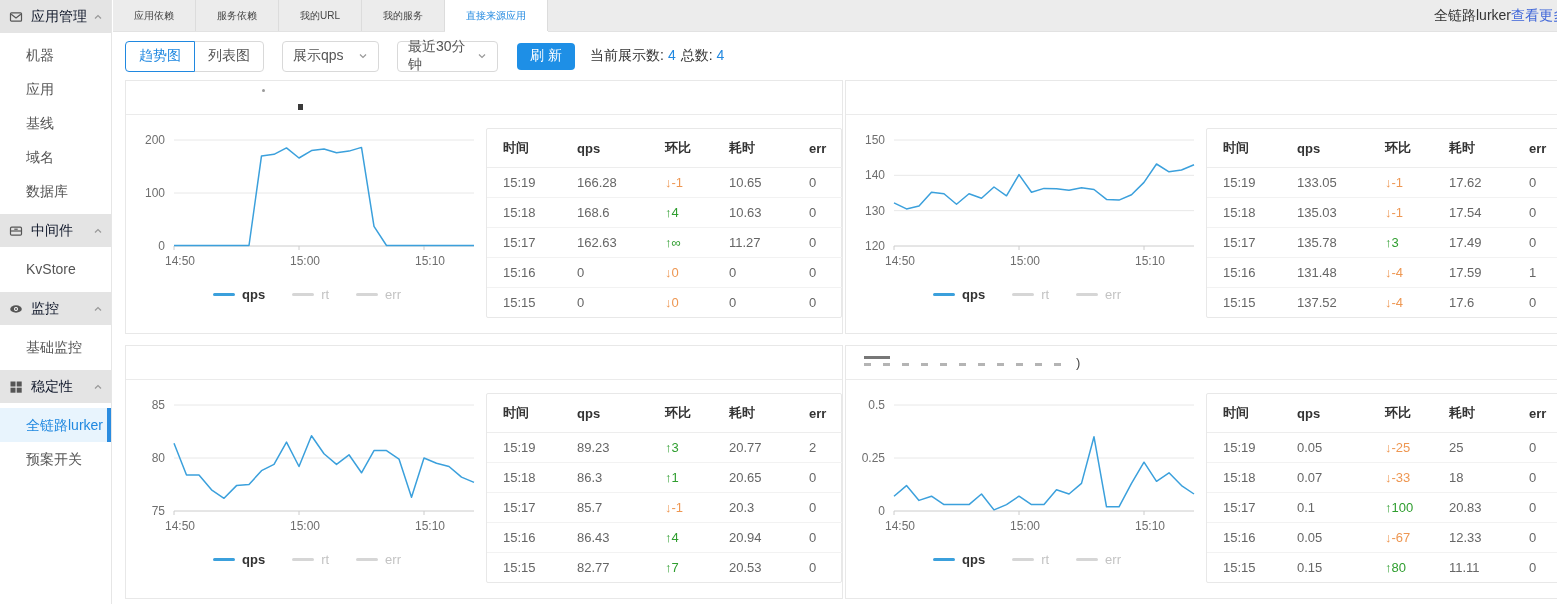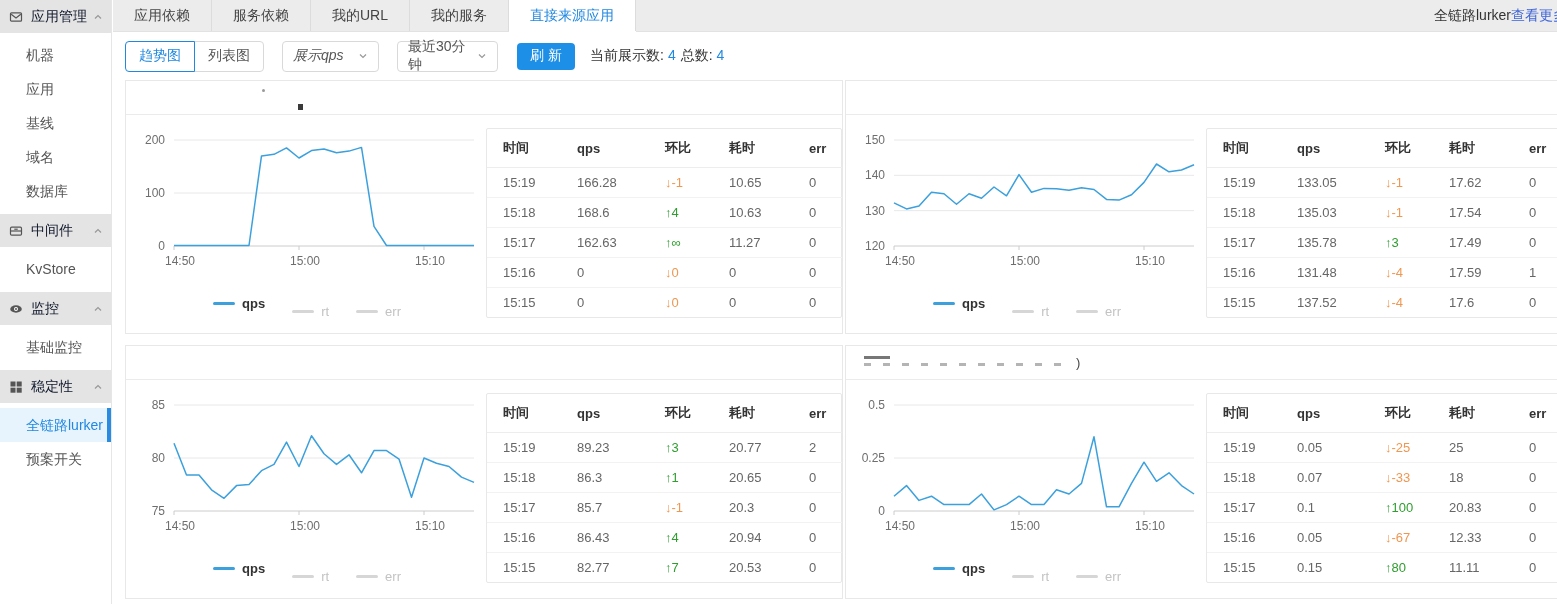--- a/index.html
+++ b/index.html
@@ -18,40 +18,40 @@
   .sb-chev{margin-left:auto;display:flex;align-items:center;}
   .chev{width:10px;height:10px;}
   .sb-items{padding:5px 0 6px 0;}
   .sb-item{height:34px;line-height:34px;padding-left:26px;font-size:14px;color:#555;
     cursor:pointer;box-sizing:border-box;white-space:nowrap;}
   .sb-item.active{color:#2088e0;background:#e8f4fd;border-right:4px solid #2a8ce0;}
   
   .topbar{position:absolute;left:113px;right:0;top:0;height:31px;background:#ececec;
     display:flex;align-items:stretch;border-bottom:1px solid #e2e2e2;}
   .tabs{display:flex;}
-  .tab{padding:0 21px;line-height:31px;font-size:14px;color:#444;
+  .tab{padding:0 21px;line-height:31px;font-size:10px;color:#444;
     border-right:1px solid #dcdcdc;cursor:pointer;white-space:nowrap;}
   .tab.active{background:#fff;color:#2088e0;box-shadow:0 1px 0 #fff;}
   .crumb{margin-left:auto;display:flex;align-items:center;font-size:14px;
     white-space:nowrap;margin-right:-10px;}
   .crumb .app{color:#333;}
   .crumb .more{color:#3d64d8;cursor:pointer;}
   
   .toolbar{position:absolute;left:113px;right:0;top:32px;height:48px;background:#fff;
     display:flex;align-items:center;padding-left:12px;box-sizing:border-box;}
   .seg{display:flex;}
   .seg button{height:31px;padding:0 13px;background:#fff;border:1px solid #d9d9d9;
     font-size:14px;color:#555;cursor:pointer;font-family:inherit;}
   .seg button:first-child{border-radius:4px 0 0 4px;}
   .seg button:last-child{border-radius:0 4px 4px 0;margin-left:-1px;}
   .seg button.on{border-color:#2088e0;color:#2088e0;position:relative;z-index:1;}
   .dd{height:31px;border:1px solid #d9d9d9;border-radius:4px;display:flex;align-items:center;
     justify-content:space-between;padding:0 10px;margin-left:18px;font-size:14px;color:#555;
     background:#fff;cursor:pointer;box-sizing:border-box;}
-  .dd-metric{width:97px;font-style:italic;}
+  .dd-metric{width:97px;}
   .dd-range{width:101px;}
   .refresh{height:27px;padding:0 9px 0 13px;background:#1e8fe6;color:#fff;border:none;
     border-radius:4px;font-size:14px;margin-left:19px;cursor:pointer;letter-spacing:4px;
     font-family:inherit;}
   .counts{margin-left:15px;font-size:14px;color:#333;}
   .counts .num{color:#2088e0;margin:0 5px 0 4px;}
   
   .main{position:absolute;left:125px;top:80px;display:grid;
     grid-template-columns:718px 718px;gap:11px 2px;}
   .panel{height:254px;background:#fff;border:1px solid #e8e8e8;box-sizing:border-box;
@@ -62,21 +62,21 @@
   .smudge-b{position:absolute;left:172px;top:23px;width:5px;height:6px;background:#3a3a3a;}
   .smudge-line{position:absolute;left:18px;top:17px;width:205px;height:3px;opacity:.55;
     background:repeating-linear-gradient(90deg,#777 0 7px,transparent 7px 19px);}
   .smudge-line2{position:absolute;left:18px;top:10px;width:26px;height:3px;background:#555;opacity:.8;}
   .smudge-paren{position:absolute;left:230px;top:0;color:#444;font-size:13px;}
   .pbody{display:flex;height:218px;}
   .pchart{width:360px;box-sizing:border-box;padding:13px 0 0 2px;flex:none;}
   .plegend{display:flex;justify-content:center;gap:27px;margin-top:5px;align-items:center;}
   .lg-item{font-size:13px;color:#333;display:flex;align-items:center;gap:7px;cursor:pointer;}
   .lg-item b{font-weight:700;}
-  .lg-item.off{color:#c3c3c3;margin-top:17px;}
+  .lg-item.off{color:#c3c3c3;}
   .lg-item.off b{font-weight:400;}
   .lg-line{display:inline-block;width:22px;height:3px;border-radius:2px;background:#3ba0dc;}
   .lg-item.off .lg-line{background:#d6d6d6;}
   .axlbl{font-size:12px;fill:#6e6e6e;}
   
   .ptable{width:356px;flex:none;margin-top:13px;border:1px solid #e8e8e8;border-radius:2px;
     align-self:flex-start;box-sizing:border-box;background:#fff;}
   .ptable table{width:100%;border-collapse:collapse;table-layout:fixed;}
   .ptable th{font-size:13px;color:#333;text-align:left;padding:10px 0 10px 16px;
     border-bottom:1px solid #ededed;font-weight:700;}

